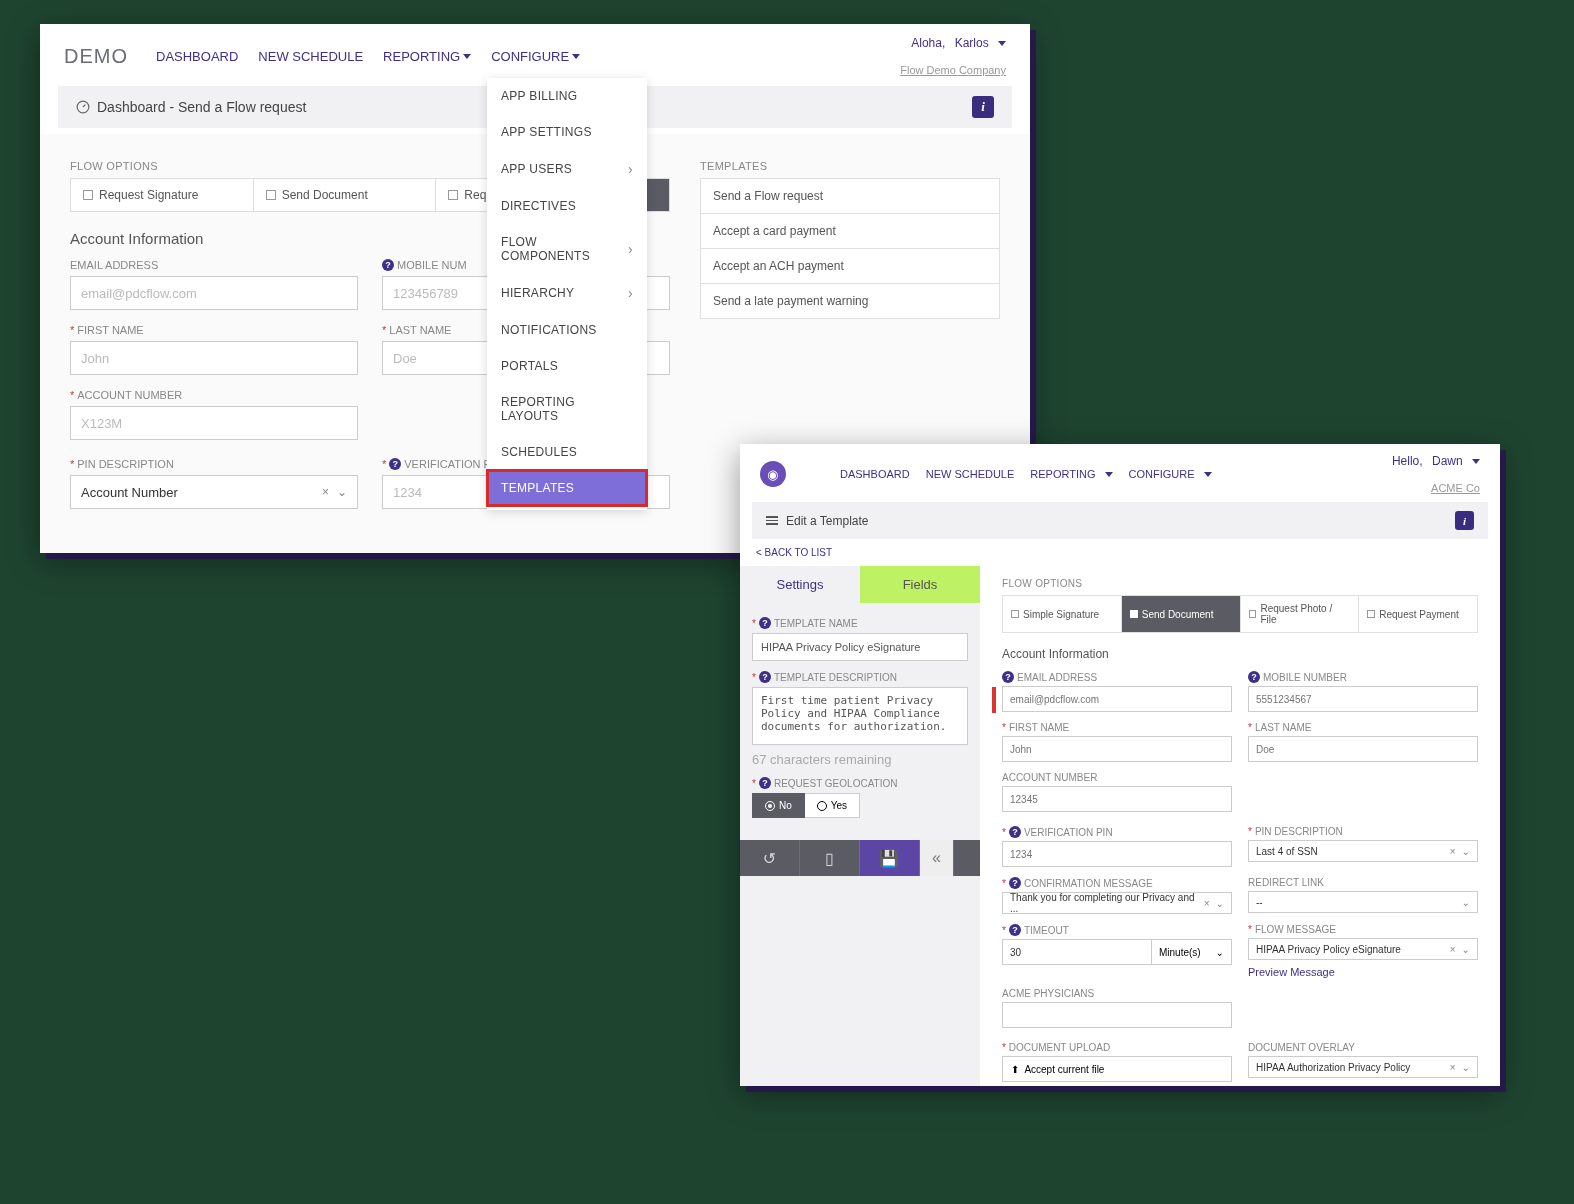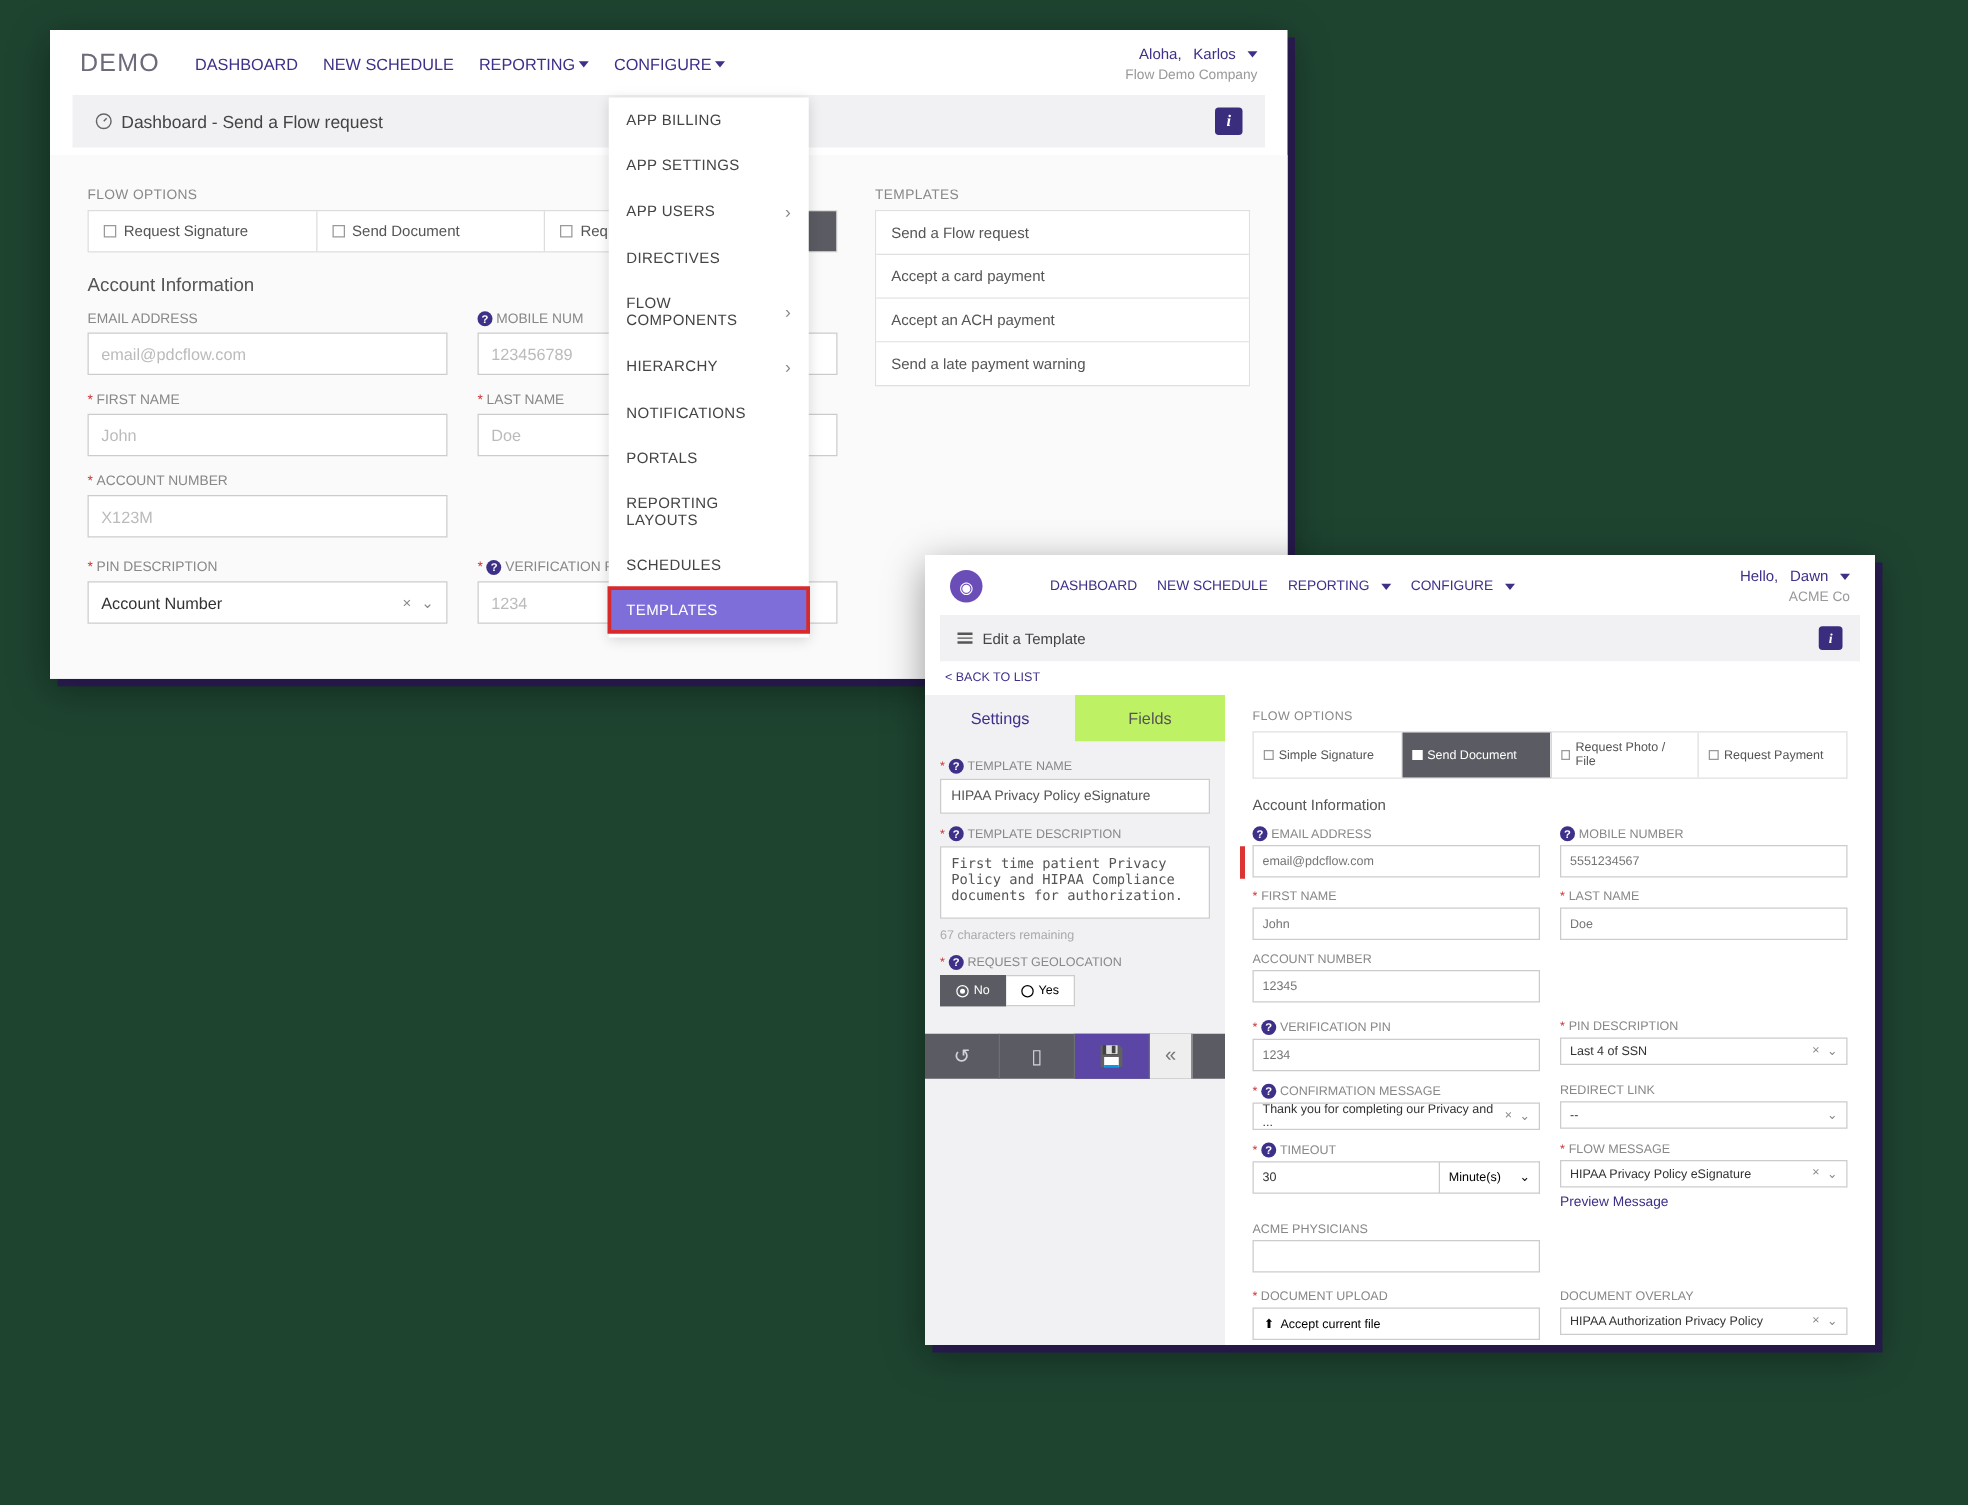--- a/index.html
+++ b/index.html
@@ -8,21 +8,21 @@
 
 
 .w1 { left: 40px; top: 24px; width: 990px; }
 .nav { display: flex; align-items: center; padding: 12px 24px 10px; font-size: 13px; }
 .logo { font-size: 20px; font-weight: 300; color: #6b6b7a; letter-spacing: 1px; margin-right: 28px; }
 .navlink { color: #3d3088; font-size: 13px; margin-right: 20px; cursor: pointer; display: inline-flex; align-items: center; gap: 3px; }
 .caret-d { width: 0; height: 0; border-left: 4px solid transparent; border-right: 4px solid transparent; border-top: 5px solid currentColor; }
 .nav .spacer { flex: 1; }
 .user-block { text-align: right; font-size: 12px; }
 .user-name { color: #3d3088; cursor: pointer; display: inline-flex; align-items: center; gap: 3px; }
-.user-co { color: #999; font-size: 11px; margin-top: 4px; }
+.user-co { color: #999; font-size: 11px; margin-top: 14px; text-decoration: underline; }
 
 .pagebar { background: #f1f1f3; padding: 10px 18px; margin: 0 18px; display: flex; align-items: center; font-size: 14px; color: #444; }
 .pagebar .ico { margin-right: 7px; display:inline-flex;}
 .info-btn { margin-left: auto; background: #3a2d7d; color:#fff; width: 22px; height: 22px; display: inline-flex; align-items: center; justify-content: center; font-family: Georgia, serif; font-style: italic; font-weight: bold; border-radius: 3px; font-size: 13px; }
 
 .body1 { padding: 16px 30px 30px; background:#fafafb; margin-top: 6px;}
 .lbl-sm { font-size: 11px; color: #888; letter-spacing: .3px; margin-bottom: 6px; }
 .opt-row { display: flex; border: 1px solid #ddd; background:#fff; }
 .opt { flex: 1; padding: 9px 12px; font-size: 12px; color:#555; border-right: 1px solid #ddd; display:flex; align-items:center; gap:6px;}
 .opt:last-child{border-right:none;}
@@ -65,21 +65,21 @@
 .tabs{display:flex;}
 .tab{flex:1;text-align:center;padding:11px 0;font-size:13px;color:#555;cursor:pointer;background:#e4e4e8;}
 .tab.active{background:#f1f1f3;color:#3d3088;}
 .search-row{display:flex;gap:6px;padding:10px 10px;align-items:center;}
 .search-ico{width:26px;height:26px;border:1px solid #ddd;background:#fff;display:inline-flex;align-items:center;justify-content:center;font-size:13px;color:#888;}
 .search-in{flex:1;height:26px;border:1px solid #ddd;background:#fff;font-size:11px;color:#aaa;padding:0 8px;}
 .pl-body{padding:4px 12px 12px;}
 .pl-fld-lbl{font-size:10px;color:#888;margin:10px 0 4px;display:flex;align-items:center;gap:3px;}
 .pl-in{width:100%;height:28px;border:1px solid #ccc;background:#fff;font-size:11px;color:#555;padding:0 8px;}
 .pl-ta{width:100%;height:58px;border:1px solid #ccc;background:#fff;font-size:11px;color:#555;padding:6px 8px;resize:none;}
-.chars{font-size:10px;color:#aaa;margin-top:3px;}
+.chars{font-size:13px;color:#aaa;margin-top:3px;}
 .geoloc{display:flex;margin-top:4px;}
 .geo-opt{padding:6px 12px;font-size:10px;border:1px solid #ccc;background:#fff;display:flex;align-items:flex-end;gap:4px;}
 .geo-opt.sel{background:#5b5b63;color:#fff;border-color:#5b5b63;}
 .radio{width:10px;height:10px;border-radius:50%;border:1px solid currentColor;display:inline-block;position:relative;}
 .geo-opt.sel .radio::after{content:'';position:absolute;inset:2px;background:#fff;border-radius:50%;}
 
 .panel-r{flex:1;padding:12px 22px 0;}
 .panel-r .lbl-sm{font-size:10px;}
 .opt-row2{display:flex;border:1px solid #e0e0e0;}
 .opt2{flex:1;padding:7px 8px;font-size:10px;color:#555;border-right:1px solid #e0e0e0;display:flex;align-items:center;gap:4px;}

